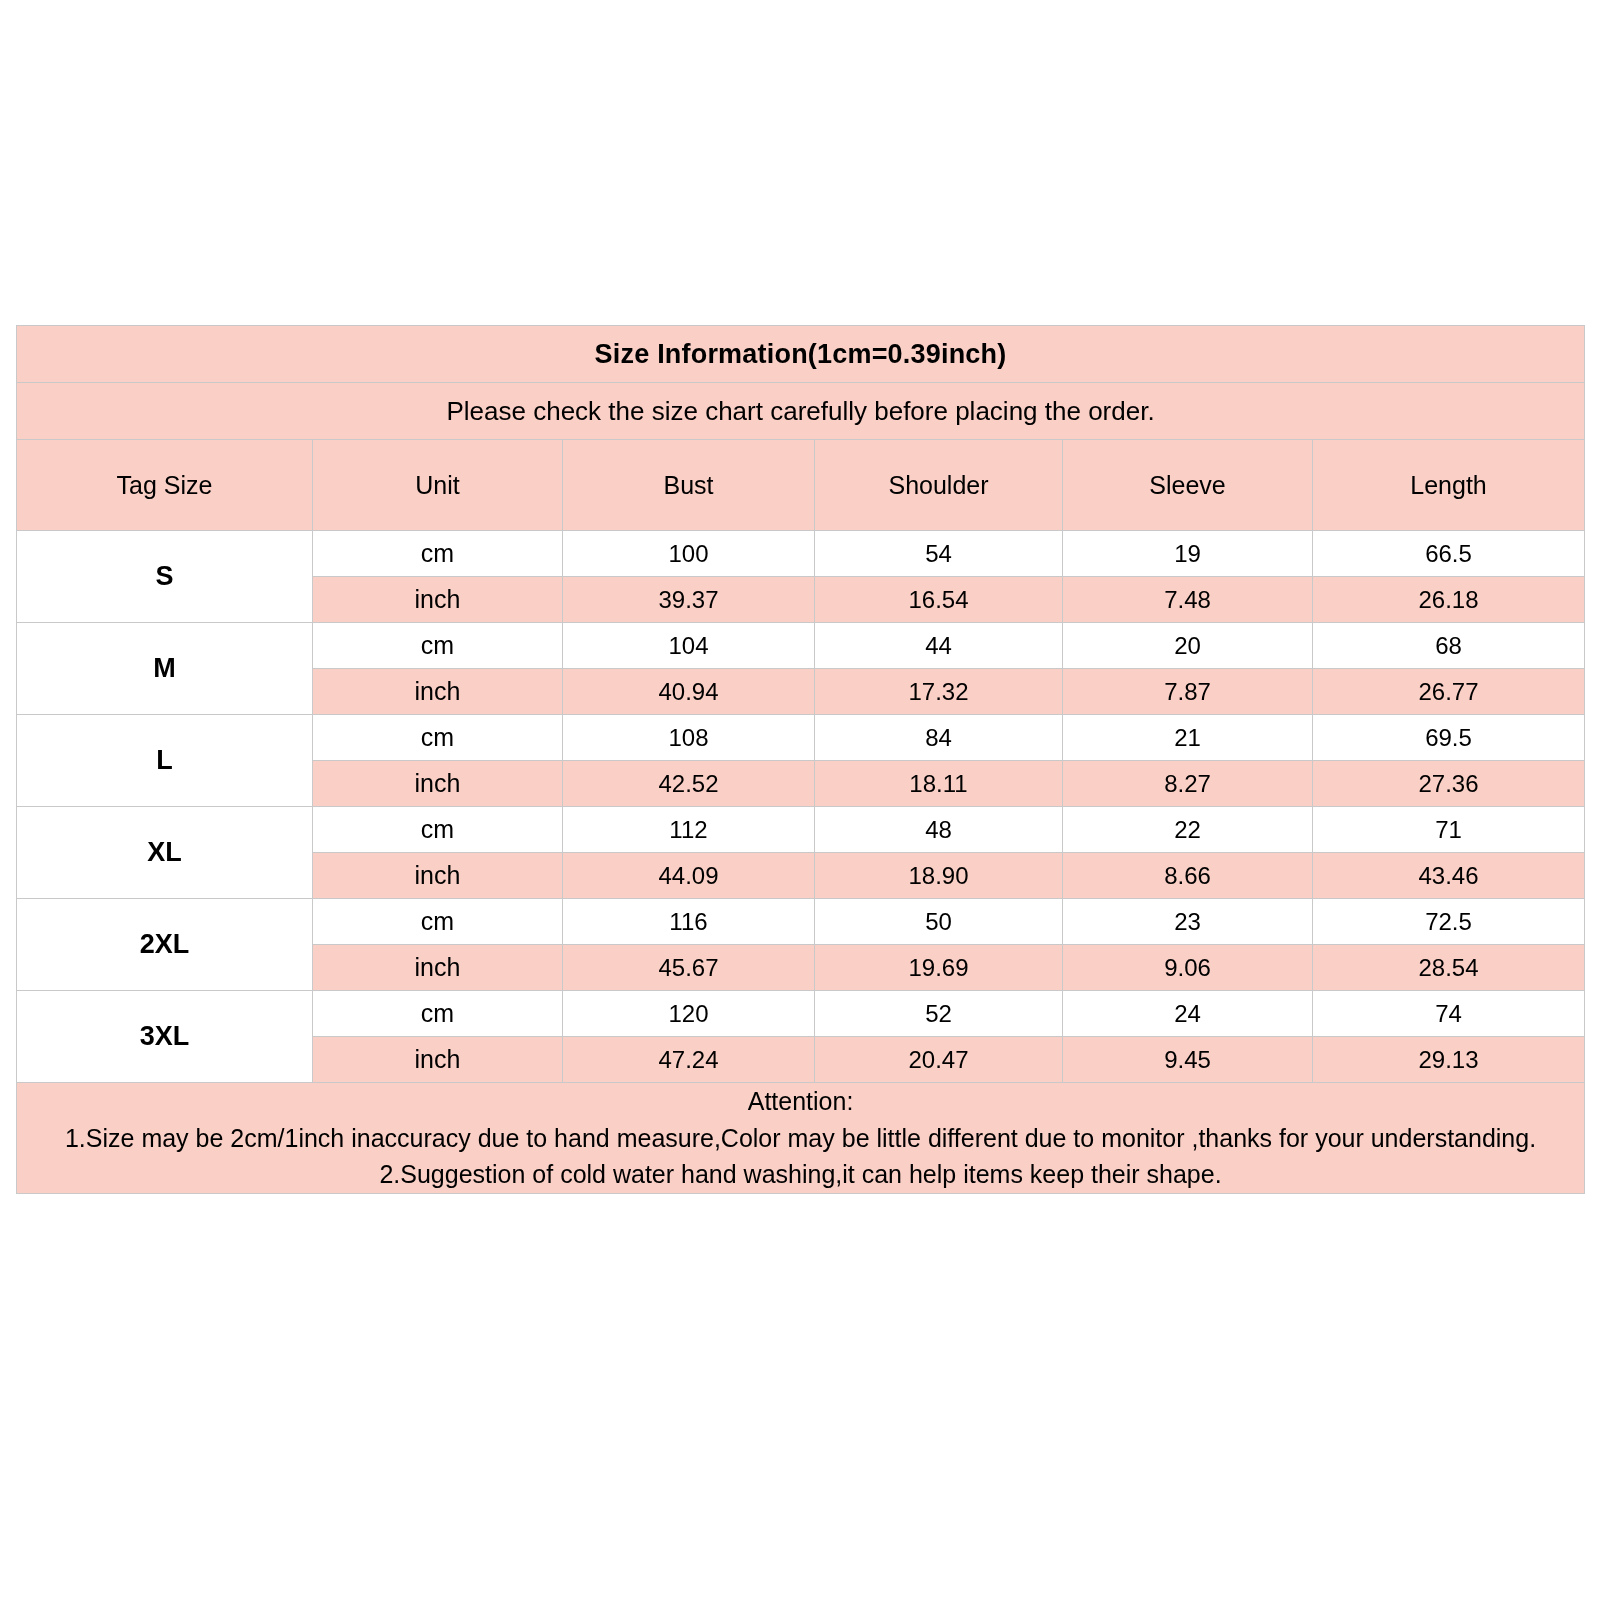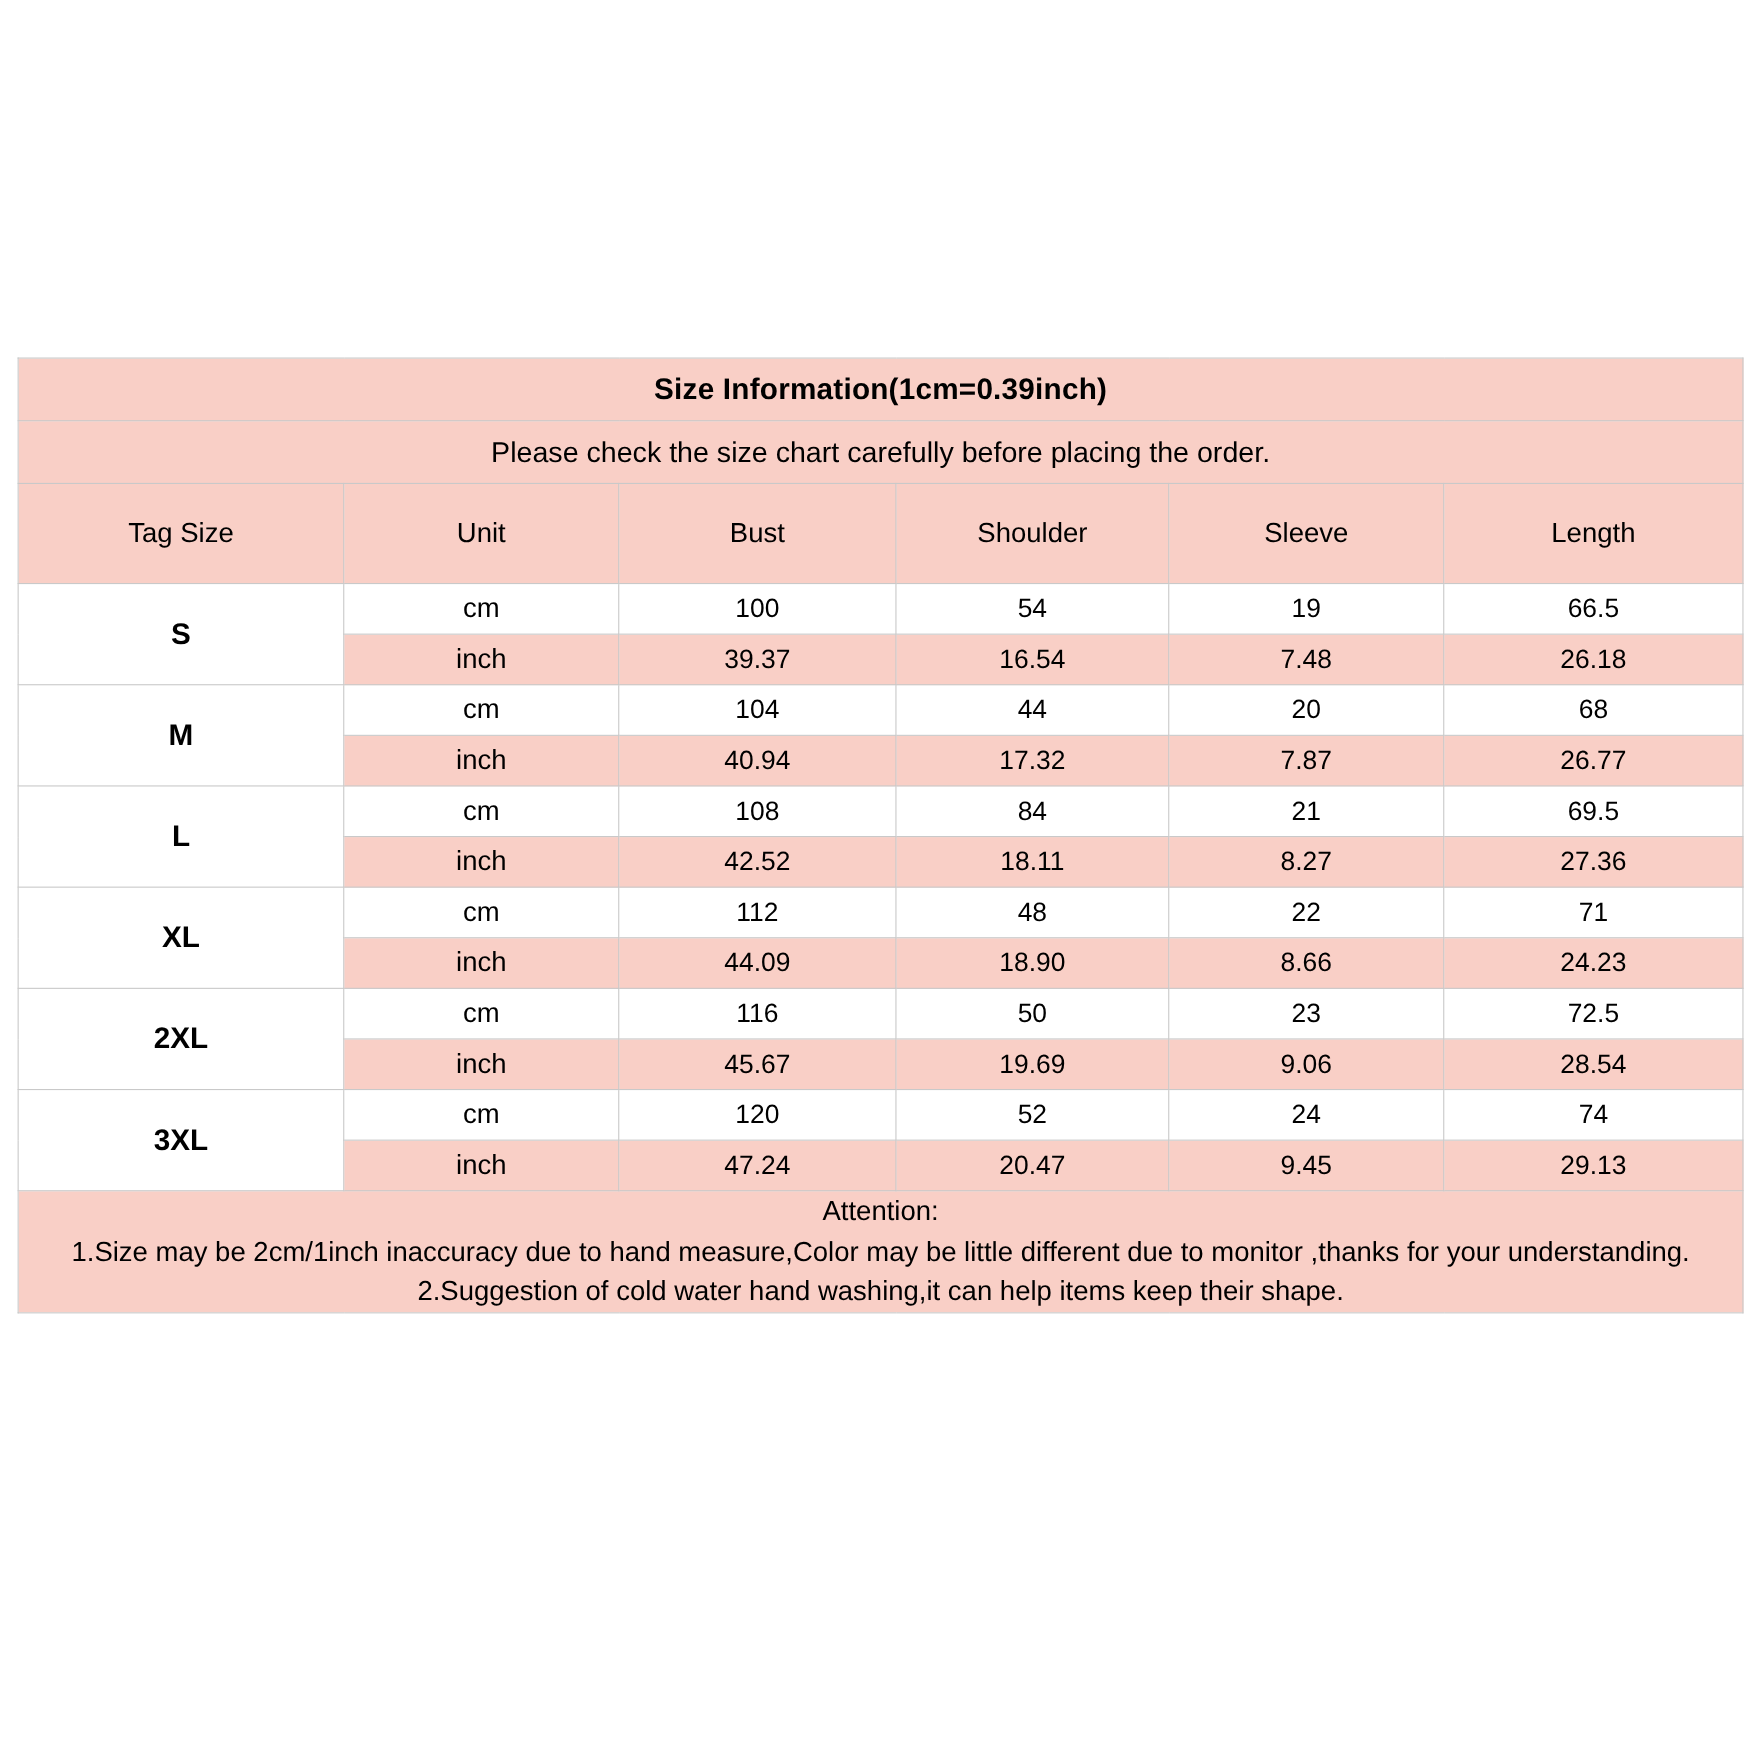--- a/index.html
+++ b/index.html
@@ -166,21 +166,21 @@
         <td class="white val-cell">112</td>
         <td class="white val-cell">48</td>
         <td class="white val-cell">22</td>
         <td class="white val-cell">71</td>
       </tr>
       <tr>
         <td class="pink unit-cell">inch</td>
         <td class="pink val-cell">44.09</td>
         <td class="pink val-cell">18.90</td>
         <td class="pink val-cell">8.66</td>
-        <td class="pink val-cell">24.23</td>
+        <td class="pink val-cell">43.46</td>
       </tr>
 
       <tr>
         <td class="white tag-cell" rowspan="2">2XL</td>
         <td class="white unit-cell">cm</td>
         <td class="white val-cell">116</td>
         <td class="white val-cell">50</td>
         <td class="white val-cell">23</td>
         <td class="white val-cell">72.5</td>
       </tr>

